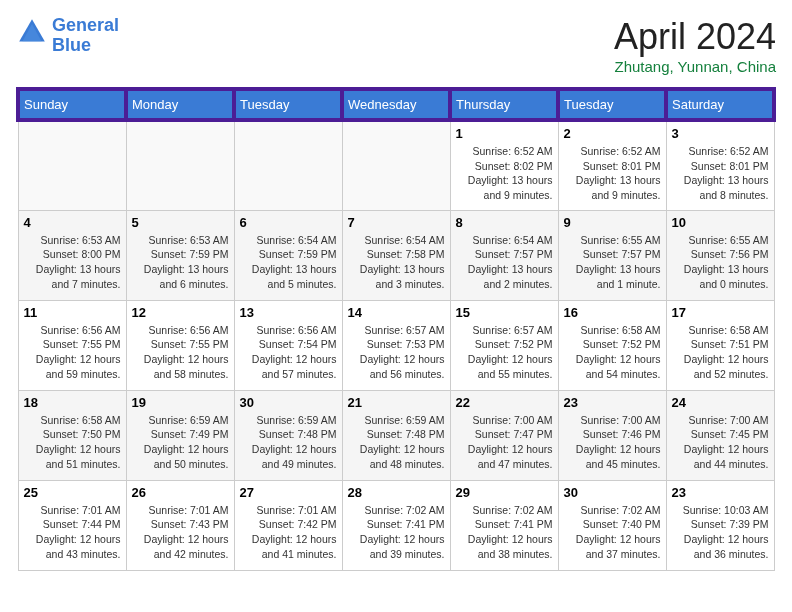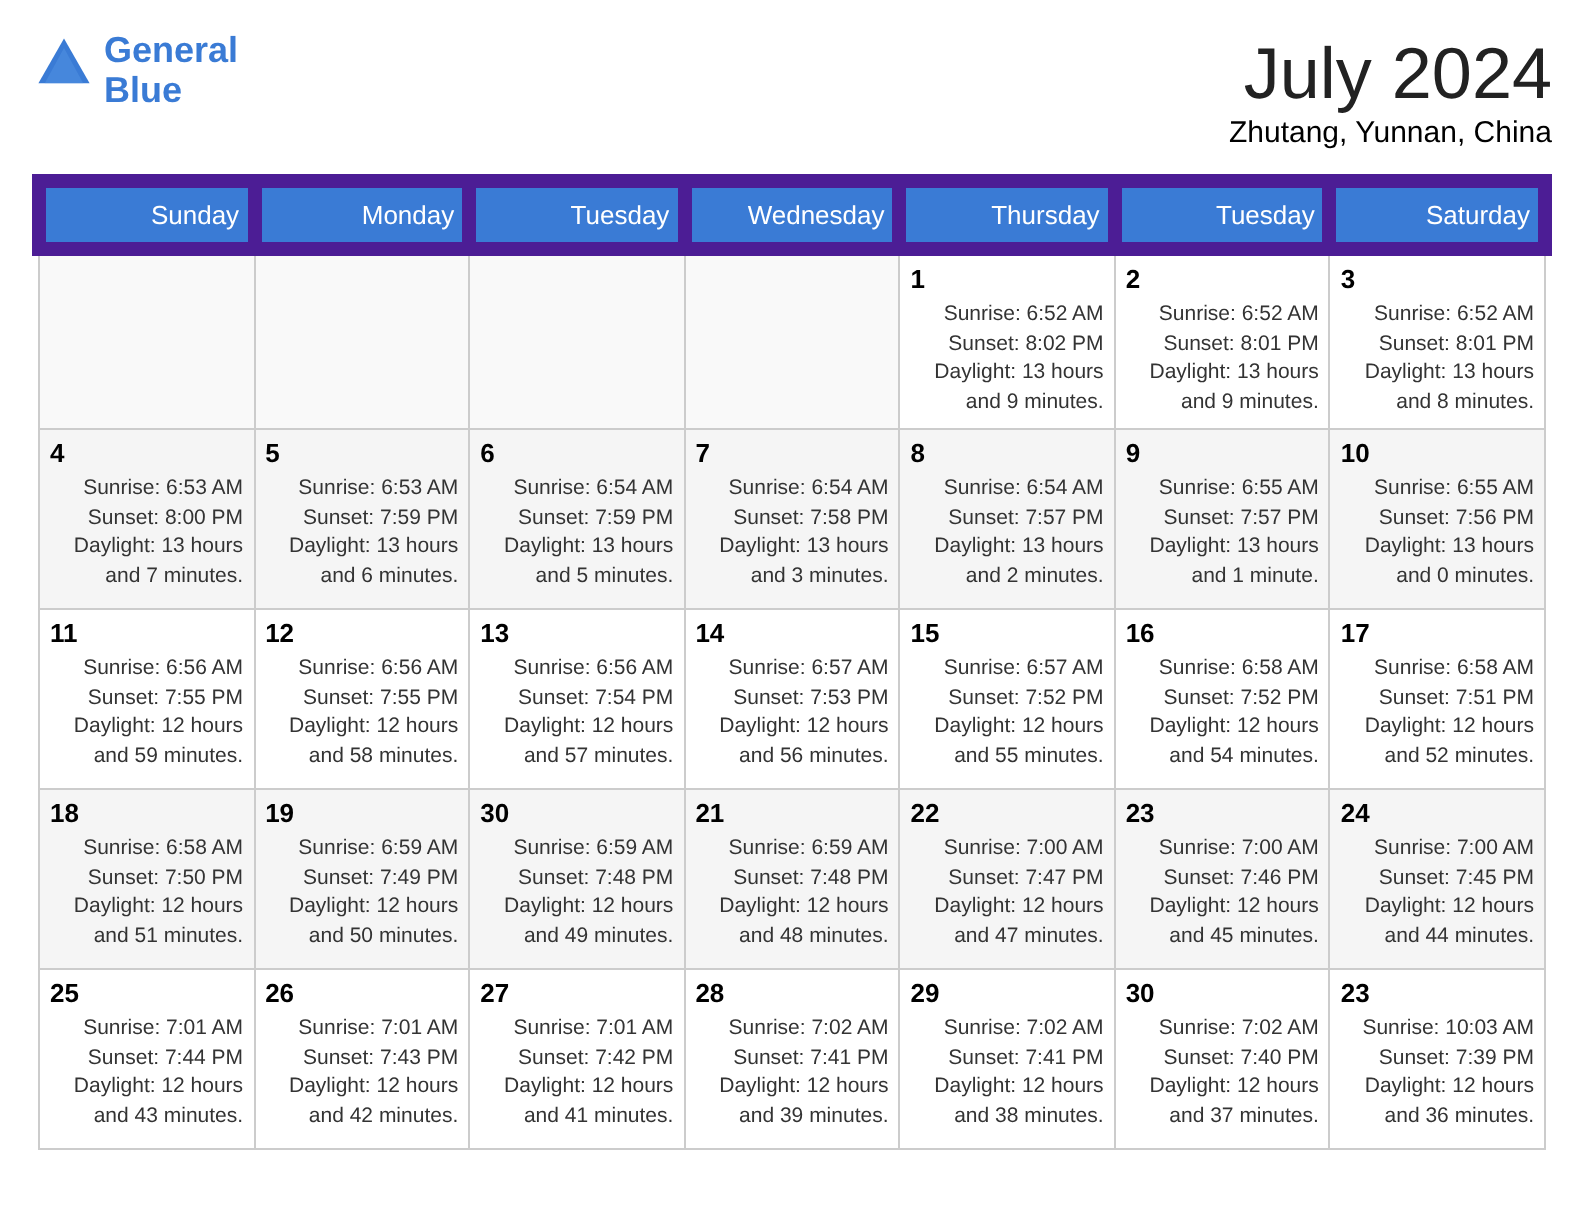--- a/index.html
+++ b/index.html
@@ -36,35 +36,35 @@
     .title-block {
       text-align: right;
     }
     .month-title {
       font-size: 36px;
       font-weight: normal;
       color: #222;
     }
     .location {
       font-size: 15px;
-      color: #000000;
+      color: #15803d;
     }
     table {
       width: 100%;
       border-collapse: collapse;
       font-size: 11px;
     }
     thead tr th {
       background-color: #3a7bd5;
       color: #fff;
       padding: 6px 4px;
-      text-align: right;
+      text-align: left;
       font-size: 13px;
       font-weight: normal;
-      border: 7px solid #4c1d95;
+      border: 4px solid #4c1d95;
     }
     tbody tr td {
       border: 1px solid #ccc;
       vertical-align: top;
       padding: 4px 5px;
       width: calc(100% / 7);
       min-height: 80px;
       height: 90px;
     }
     tbody tr:nth-child(even) td {
@@ -97,21 +97,21 @@
     <svg class="logo-icon" viewBox="0 0 40 40">
       <polygon points="20,4 36,32 4,32" fill="#3a7bd5"></polygon>
       <polygon points="20,10 32,32 8,32" fill="#5a9be5" opacity="0.4"></polygon>
     </svg>
     <div class="logo-text">
       <div><span>General</span></div>
       <div><span style="color:#3a7bd5">Blue</span></div>
     </div>
   </div>
   <div class="title-block">
-    <div class="month-title">July 2024</div>
+    <div class="month-title">April 2024</div>
     <div class="location">Zhutang, Yunnan, China</div>
   </div>
 </div>
 
 <table>
   <thead>
     <tr>
     <th>Sunday</th>
         <th>Monday</th>
         <th>Tuesday</th>

